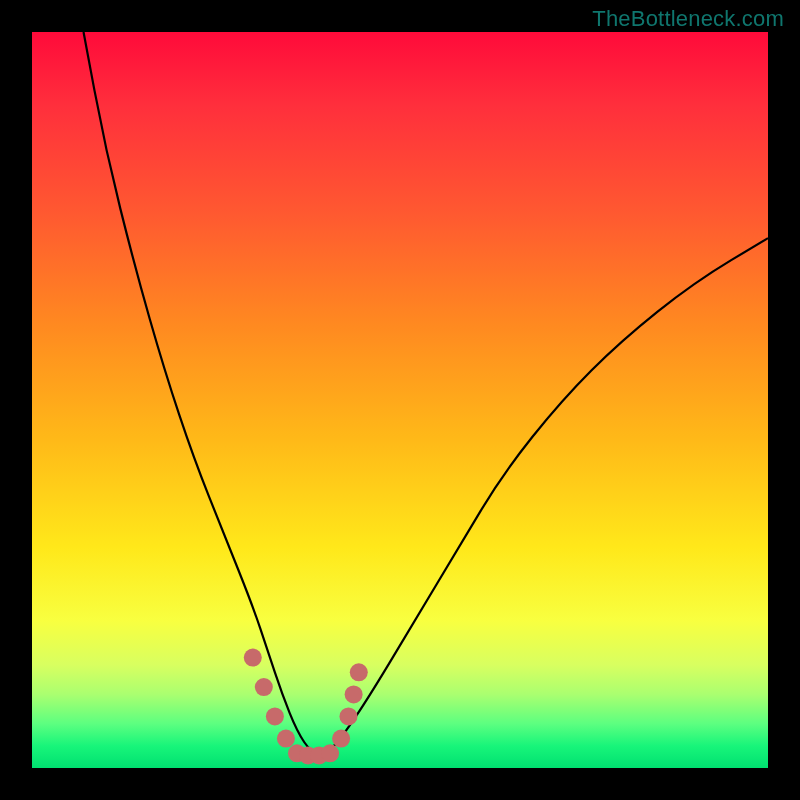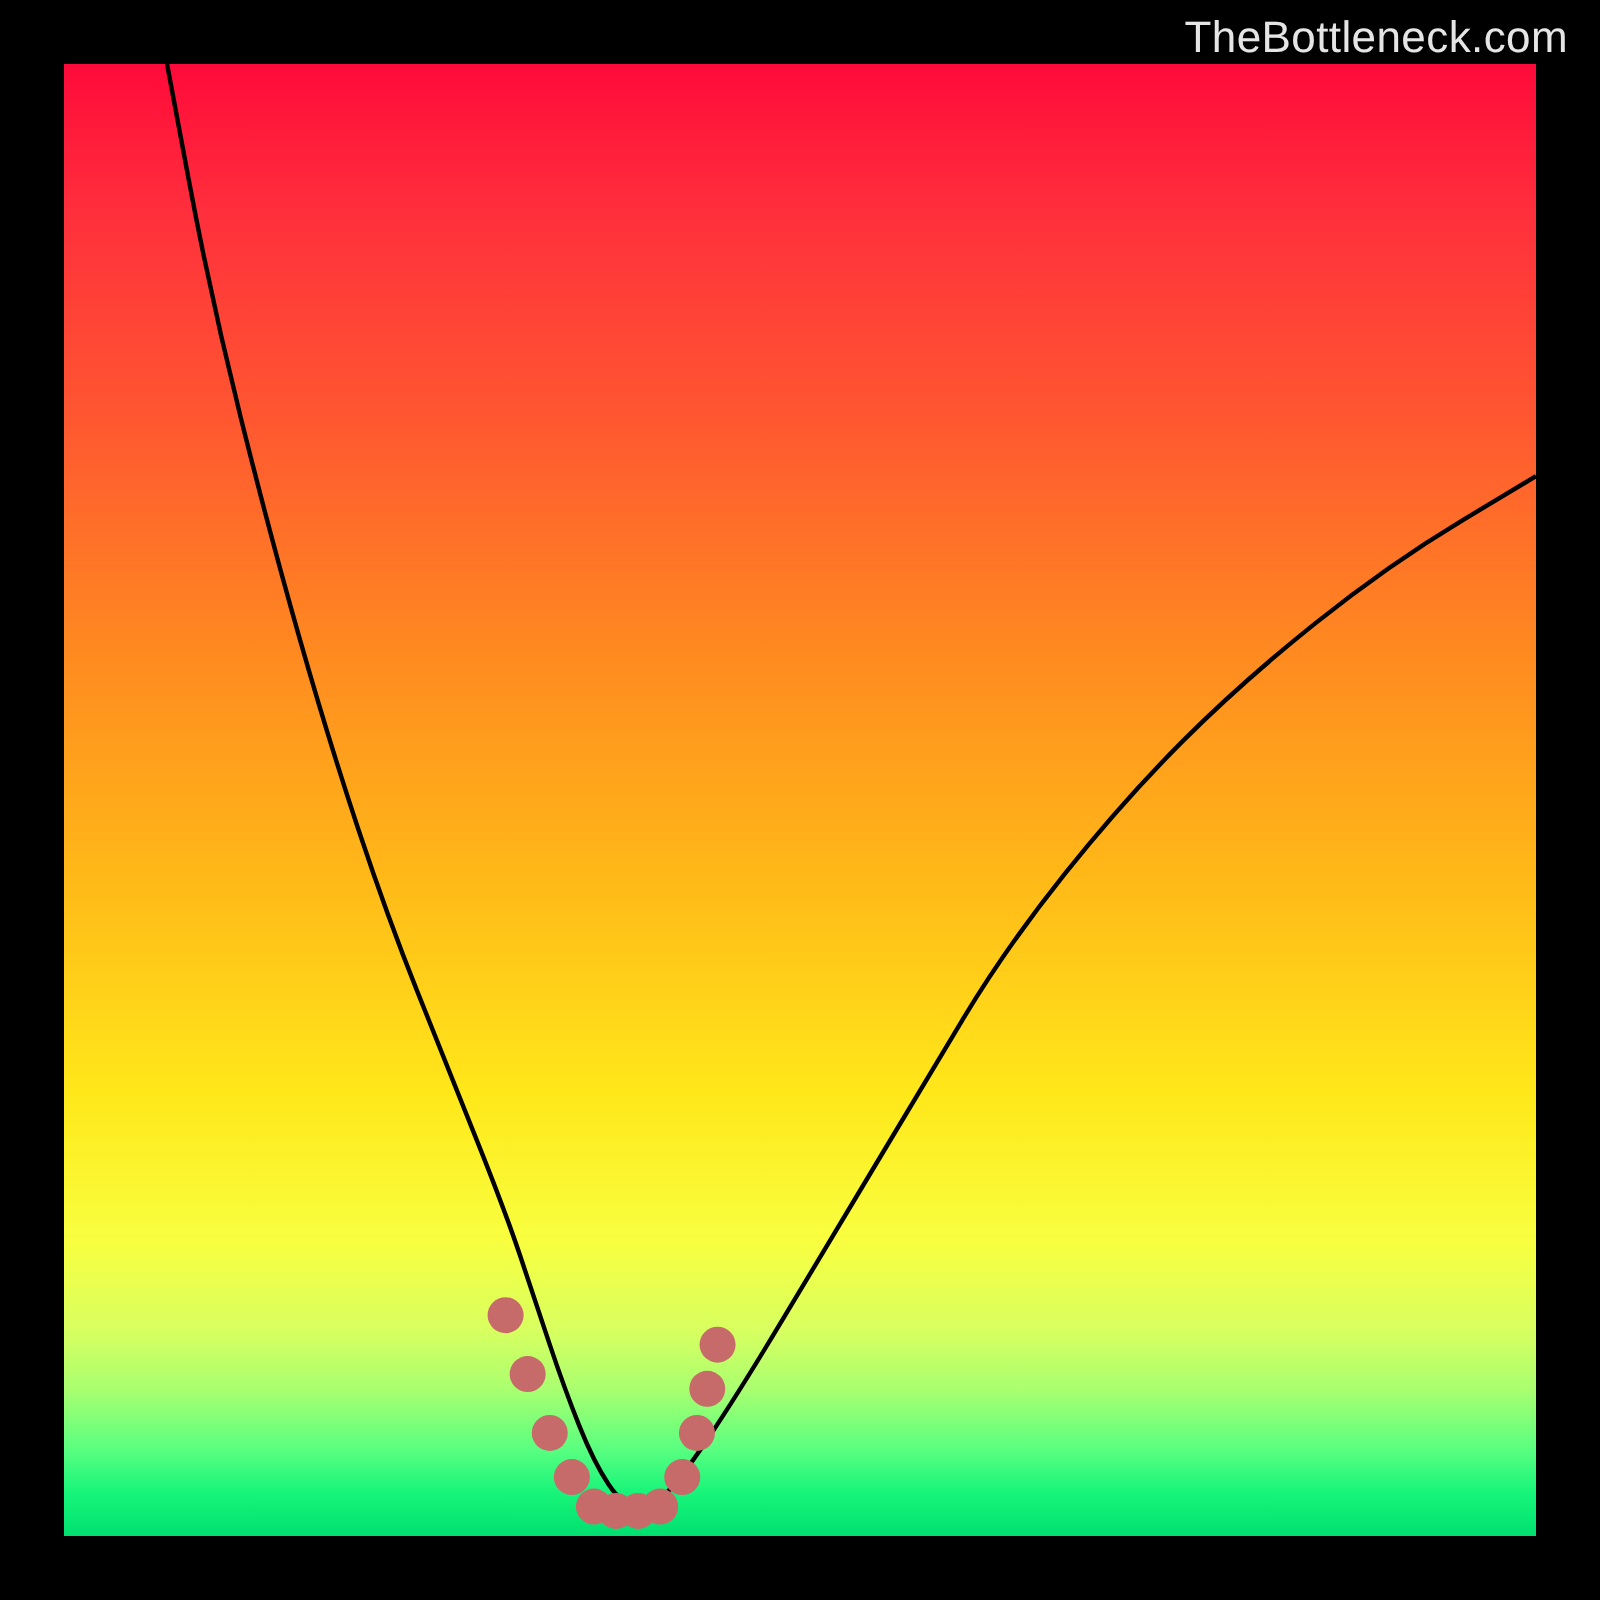--- a/index.html
+++ b/index.html
@@ -37,21 +37,21 @@
       #aaff70 90%,
       #5cff80 94%,
       #18f57a 97%,
       #00e070 100%
     );
   }
   .watermark {
     position: absolute;
     top: 6px;
     right: 16px;
-    color: #e5e5e5;
+    color: #0f766e;
     font-size: 22px;
     font-weight: 400;
     letter-spacing: 0.2px;
     user-select: none;
   }
   svg.curve {
     position: absolute;
     left: 0;
     top: 0;
     width: 100%;

